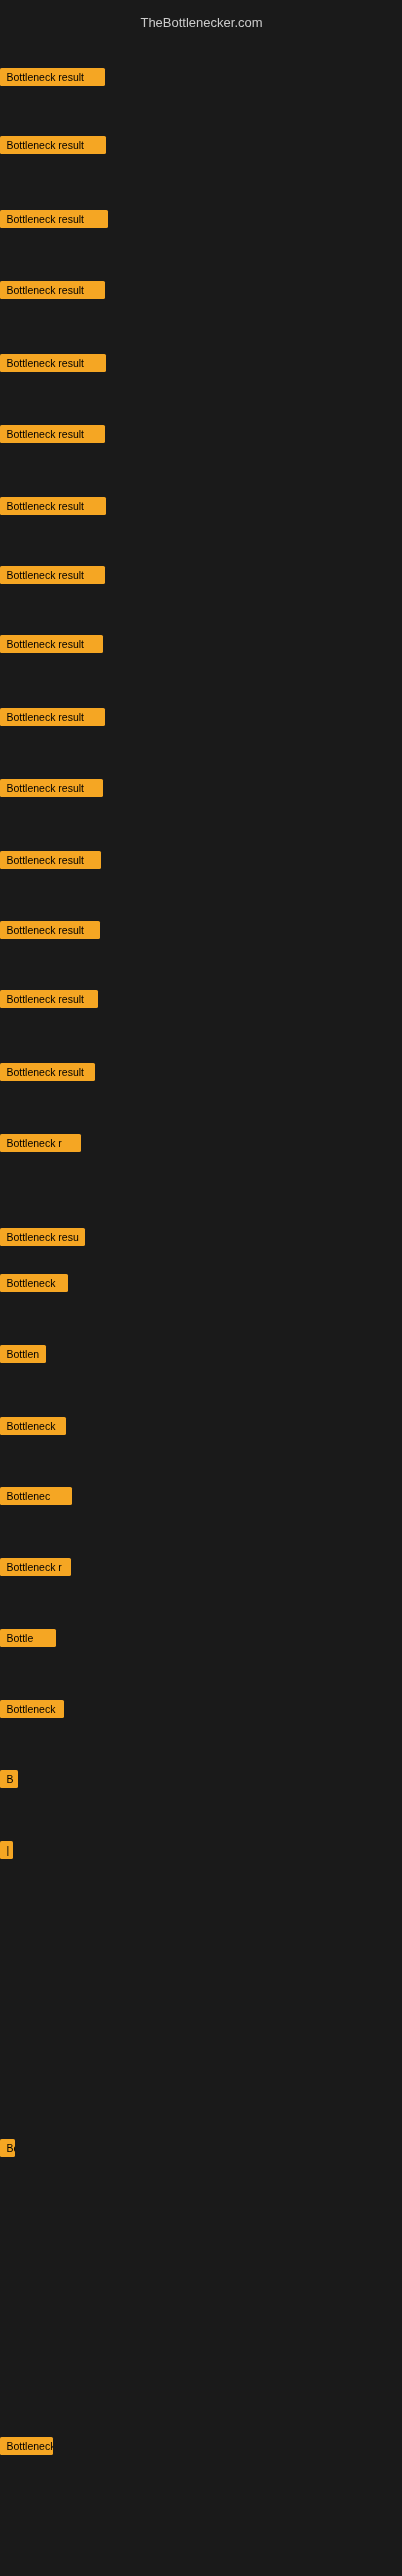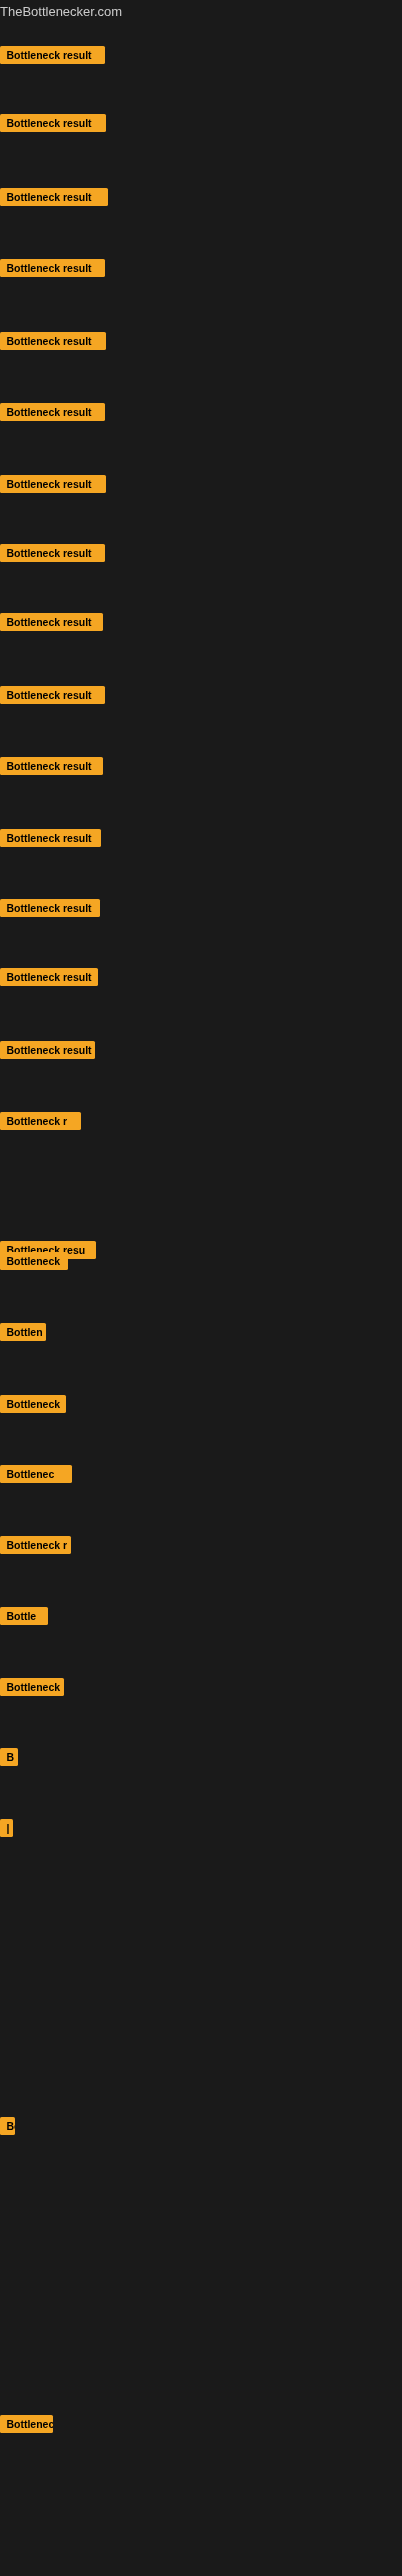--- a/index.html
+++ b/index.html
@@ -10,37 +10,39 @@
 
     body {
       background-color: #1a1a1a;
       font-family: Arial, sans-serif;
       width: 403px;
       min-height: 2576px;
       position: relative;
     }
 
     .site-title {
+      text-align: center;
       color: #cccccc;
       font-size: 13px;
-      padding: 4px 0;
+      padding: 15px 0;
       background-color: #1a1a1a;
     }
 
     .bottleneck-item {
       position: absolute;
       left: 0;
       background-color: #f5a623;
       color: #000000;
       font-size: 10.5px;
-      font-weight: bold;
+      font-weight: normal;
       padding: 3.2px 6.4px;
       white-space: nowrap;
       overflow: hidden;
       border-radius: 1.6px;
+      margin-top: 22px;
     }
   </style>
 </head>
 <body>
 
 <div class="site-title">
   <span>TheBottlenecker.com</span>
 </div>
 
 <div class="bottleneck-item" style="top: 46px; width: 105px;">Bottleneck result</div>
@@ -52,25 +54,25 @@
 <div class="bottleneck-item" style="top: 475px; width: 106px;">Bottleneck result</div>
 <div class="bottleneck-item" style="top: 544px; width: 105px;">Bottleneck result</div>
 <div class="bottleneck-item" style="top: 613px; width: 103px;">Bottleneck result</div>
 <div class="bottleneck-item" style="top: 686px; width: 105px;">Bottleneck result</div>
 <div class="bottleneck-item" style="top: 757px; width: 103px;">Bottleneck result</div>
 <div class="bottleneck-item" style="top: 829px; width: 101px;">Bottleneck result</div>
 <div class="bottleneck-item" style="top: 899px; width: 100px;">Bottleneck result</div>
 <div class="bottleneck-item" style="top: 968px; width: 98px;">Bottleneck result</div>
 <div class="bottleneck-item" style="top: 1041px; width: 95px;">Bottleneck result</div>
 <div class="bottleneck-item" style="top: 1112px; width: 81px;">Bottleneck r</div>
-<div class="bottleneck-item" style="top: 1241px; width: 96px;">Bottleneck resu</div>
+<div class="bottleneck-item" style="top: 1206px; width: 85px;">Bottleneck resu</div>
 <div class="bottleneck-item" style="top: 1252px; width: 68px;">Bottleneck</div>
 <div class="bottleneck-item" style="top: 1323px; width: 46px;">Bottlen</div>
 <div class="bottleneck-item" style="top: 1395px; width: 66px;">Bottleneck</div>
 <div class="bottleneck-item" style="top: 1465px; width: 72px;">Bottlenec</div>
 <div class="bottleneck-item" style="top: 1536px; width: 71px;">Bottleneck r</div>
-<div class="bottleneck-item" style="top: 1607px; width: 48px;">Bottle</div>
+<div class="bottleneck-item" style="top: 1607px; width: 56px;">Bottle</div>
 <div class="bottleneck-item" style="top: 1678px; width: 64px;">Bottleneck</div>
 <div class="bottleneck-item" style="top: 1748px; width: 17.7px;">B</div>
 <div class="bottleneck-item" style="top: 1819px; width: 9.7px;">|</div>
 <div class="bottleneck-item" style="top: 2117px; width: 15px;">Bo</div>
 <div class="bottleneck-item" style="top: 2415px; width: 53px;">Bottleneck re</div>
 
 
 </body></html>

